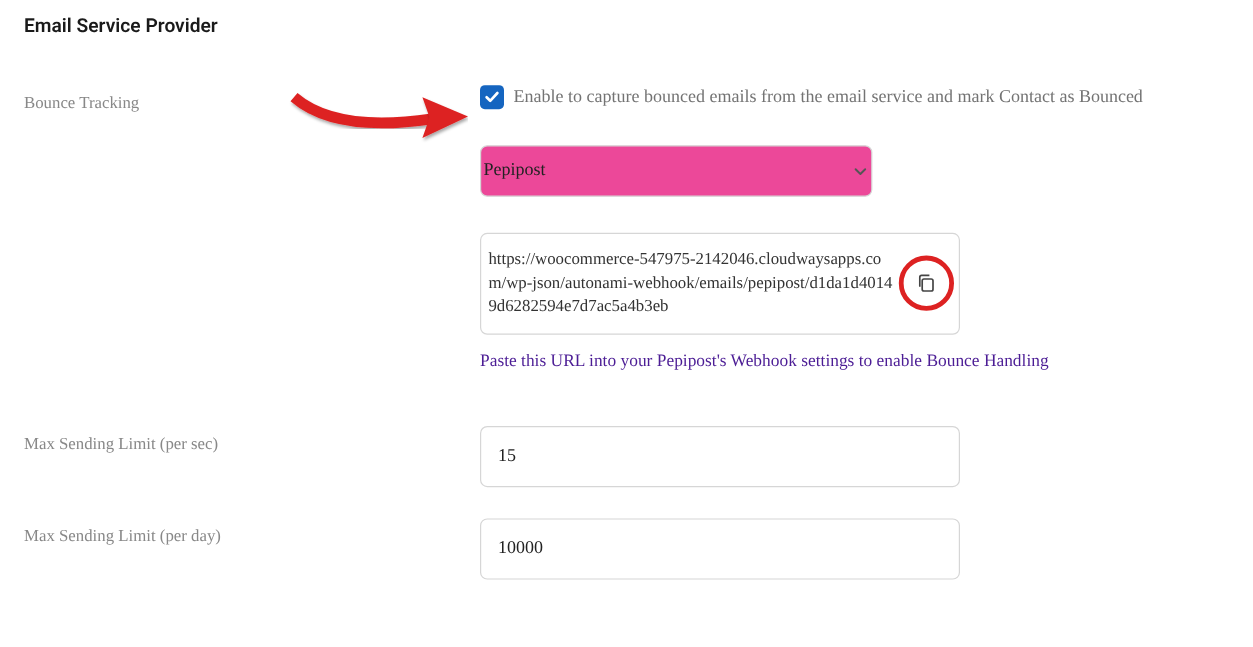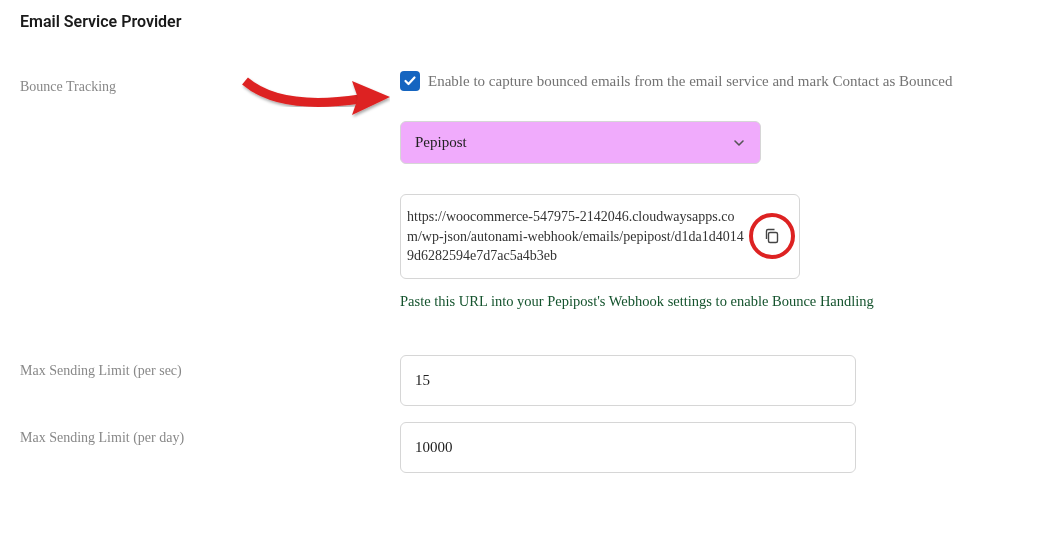--- a/index.html
+++ b/index.html
@@ -50,28 +50,28 @@
       align-items: center;
       justify-content: center;
       flex-shrink: 0;
     }
     .checkbox svg { display:block; }
     .checkbox-label {
       color: #737373;
       font-size: 15px;
     }
     .select {
-      width: 361px;
+      width: 327px;
       border: 1px solid #d6d6d6;
       border-radius: 6px;
-      padding: 12px 14px;
+      padding: 12px 2px;
       display: flex;
       align-items: center;
       justify-content: space-between;
-      background: #f0abfc;
+      background: #ec4899;
       font-size: 15px;
       color: #222;
       margin-bottom: 30px;
       cursor: pointer;
     }
     .url-box {
       width: 400px;
       border: 1px solid #d6d6d6;
       border-radius: 6px;
       padding: 12px 50px 12px 6px;
@@ -101,34 +101,34 @@
       right: 4px;
       top: 50%;
       transform: translateY(-50%);
       width: 46px;
       height: 46px;
       border: 4px solid #d22;
       border-radius: 50%;
       pointer-events: none;
     }
     .help-text {
-      color: #14532d;
+      color: #4c1d95;
       font-size: 14.5px;
       line-height: 1.5;
       margin-bottom: 28px;
       max-width: 640px;
     }
     .text-input {
-      width: 456px;
+      width: 400px;
       border: 1px solid #d6d6d6;
       border-radius: 6px;
       padding: 16px 14px;
       font-size: 15px;
       color: #222;
-      margin-bottom: 2px;
+      margin-bottom: 12px;
       font-family: inherit;
     }
     .arrow-svg {
       position: absolute;
       left: 220px;
       top: -10px;
       pointer-events: none;
     }
   </style>
 </head>

